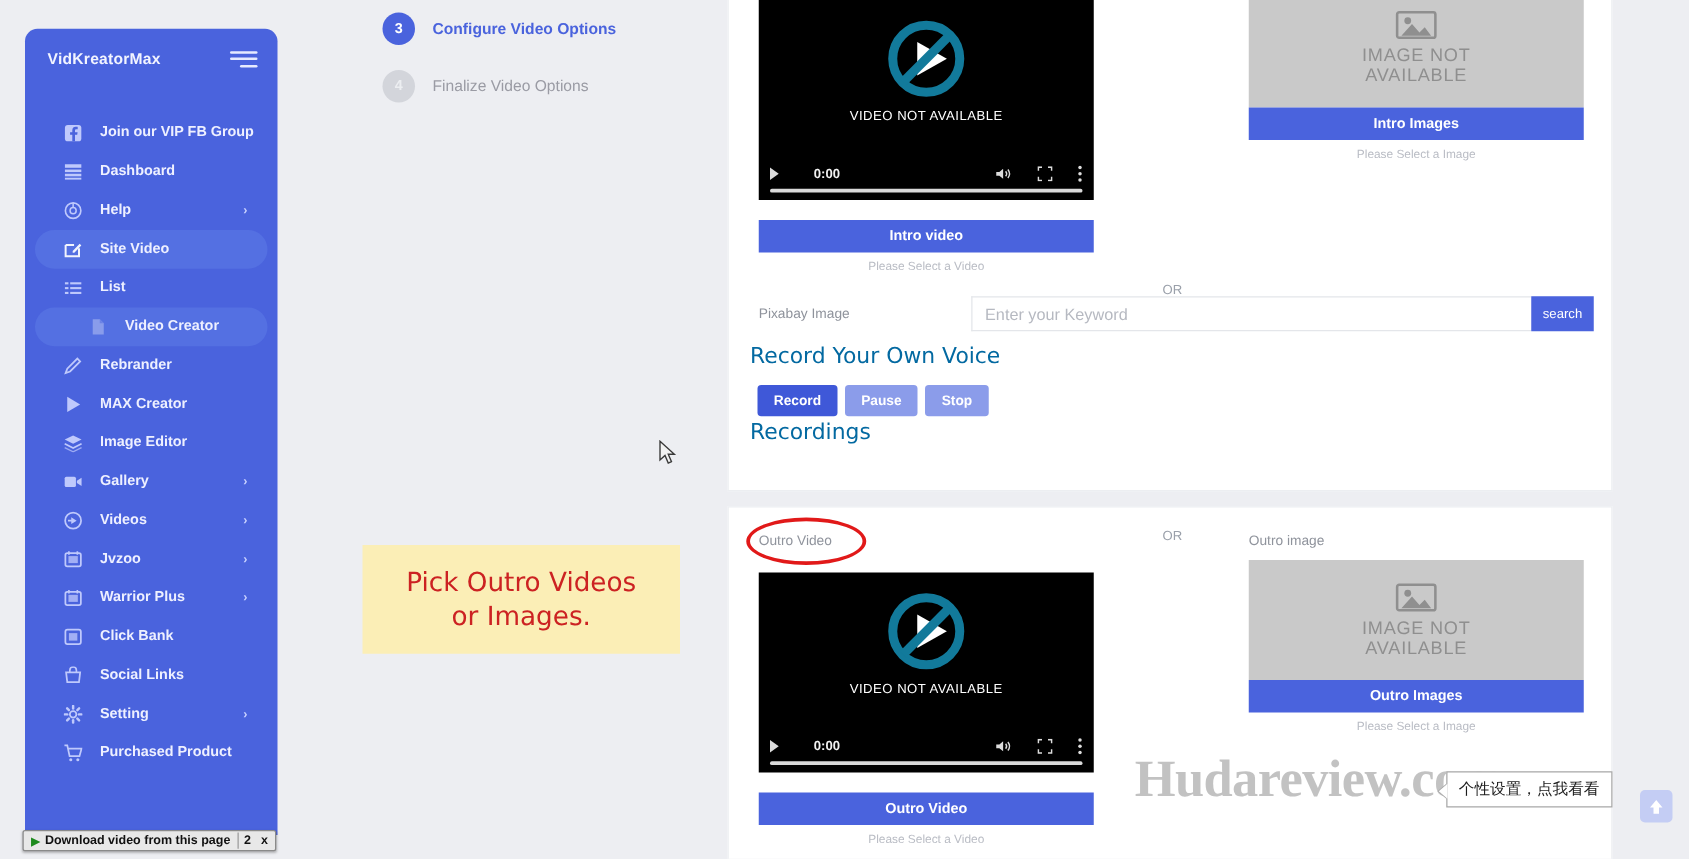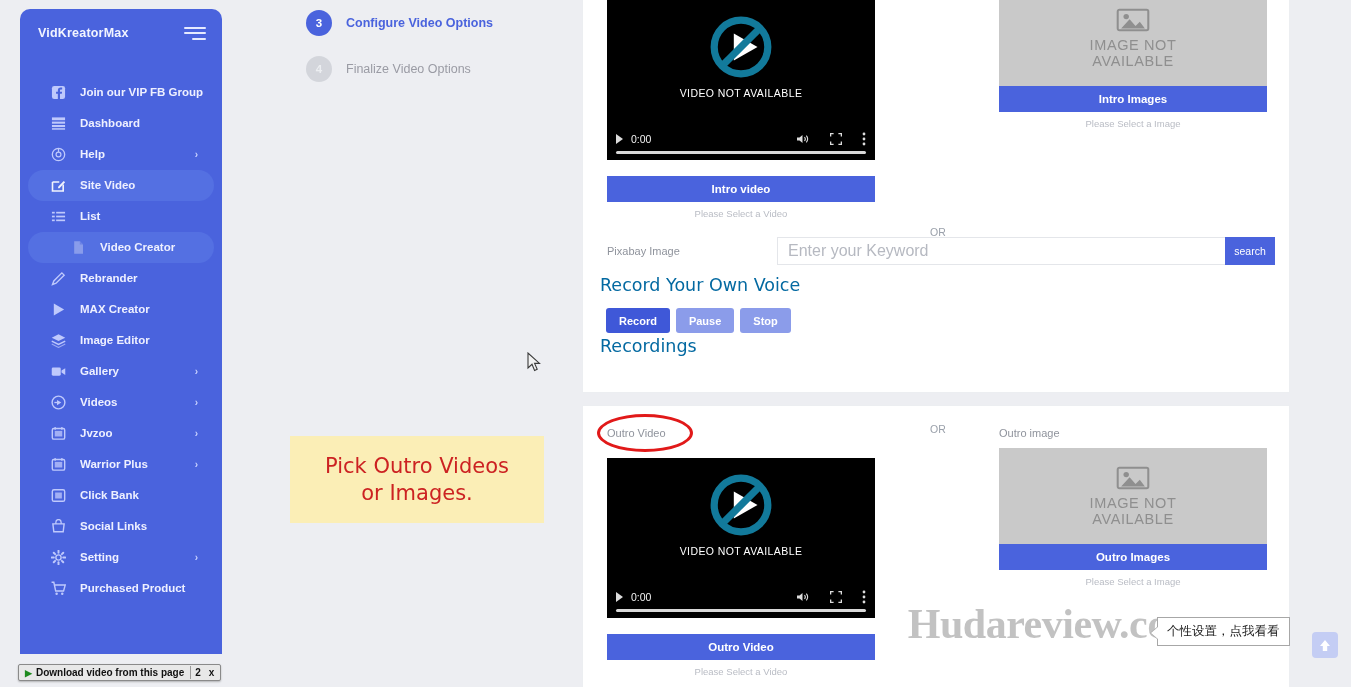--- a/index.html
+++ b/index.html
@@ -7,21 +7,21 @@
     margin: 0; padding: 0;
     width: 1351px; height: 687px;
     overflow: hidden;
     font-family: "Liberation Sans", sans-serif;
     background: #eceef1;
   }
   .app { position: relative; width: 1351px; height: 687px; background: #edeef2; }
 
   
   .sidebar {
-    position: absolute; left: 20px; top: 9px;
+    position: absolute; left: 20px; top: 23px;
     width: 202px; height: 645px;
     background: #4a63dd;
     border-radius: 10px 10px 0 0;
     overflow: hidden;
     color: #fff;
   }
   .sb-brand {
     height: 48px; display: flex; align-items: center;
     padding: 0 16px 0 18px; justify-content: space-between;
   }
@@ -134,21 +134,21 @@
     margin-top: 7px;
     font-size: 10.5px; color: #fff; letter-spacing: .4px;
     font-family: "Liberation Sans", sans-serif;
   }
   .vid-controls {
     position: absolute; left: 0; right: 0; bottom: 14px;
     display: flex; align-items: center; padding: 0 9px;
     color: #fff;
   }
   .vc-play { width: 0;height:0;border-left:7px solid #dcdcdc;border-top:5px solid transparent;border-bottom:5px solid transparent; }
-  .vc-time { margin-left: 8px; font-size: 10.5px; font-weight: normal; color: #f2f2f2; }
+  .vc-time { margin-left: 28px; font-size: 10.5px; font-weight: bold; color: #f2f2f2; }
   .vc-right { margin-left: auto; display: flex; align-items: center; gap: 20px; }
   .vc-right svg { display:block; }
   .vid-bar {
     position: absolute; left: 9px; right: 9px; bottom: 6px;
     height: 3px; background: #d9d9d9; border-radius: 2px;
   }
 
   .img-box {
     width: 268px; height: 96px; background: #c9c9c9;
     display: flex; flex-direction: column; align-items: center; justify-content: center;
@@ -175,21 +175,21 @@
   .field-label { font-size: 11px; color: #8f939c; }
   .or-text { font-size: 10.5px; color: #9aa0aa; }
 
   
   .pix-row { position: absolute; left: 24px; top: 247px; width: 668px; display:flex; align-items:center; }
   .pix-label { width: 170px; font-size: 11px; color: #8f939c; }
   .pix-input {
     flex: 1; height: 28px;
     border: 1px solid #e4e6ea; border-right: none;
     background: #fff; padding: 0 10px;
-    font-size: 16px; color: #3a3d45;
+    font-size: 13px; color: #3a3d45;
     font-family: "Liberation Sans", sans-serif;
     outline: none;
   }
   .pix-input::placeholder { color: #b6b9c1; }
   .pix-search {
     width: 50px; height: 28px; background: #4a63dd; color: #fff;
     border: none; font-size: 10.5px; cursor: pointer;
     font-family: "Liberation Sans", sans-serif;
   }
 

